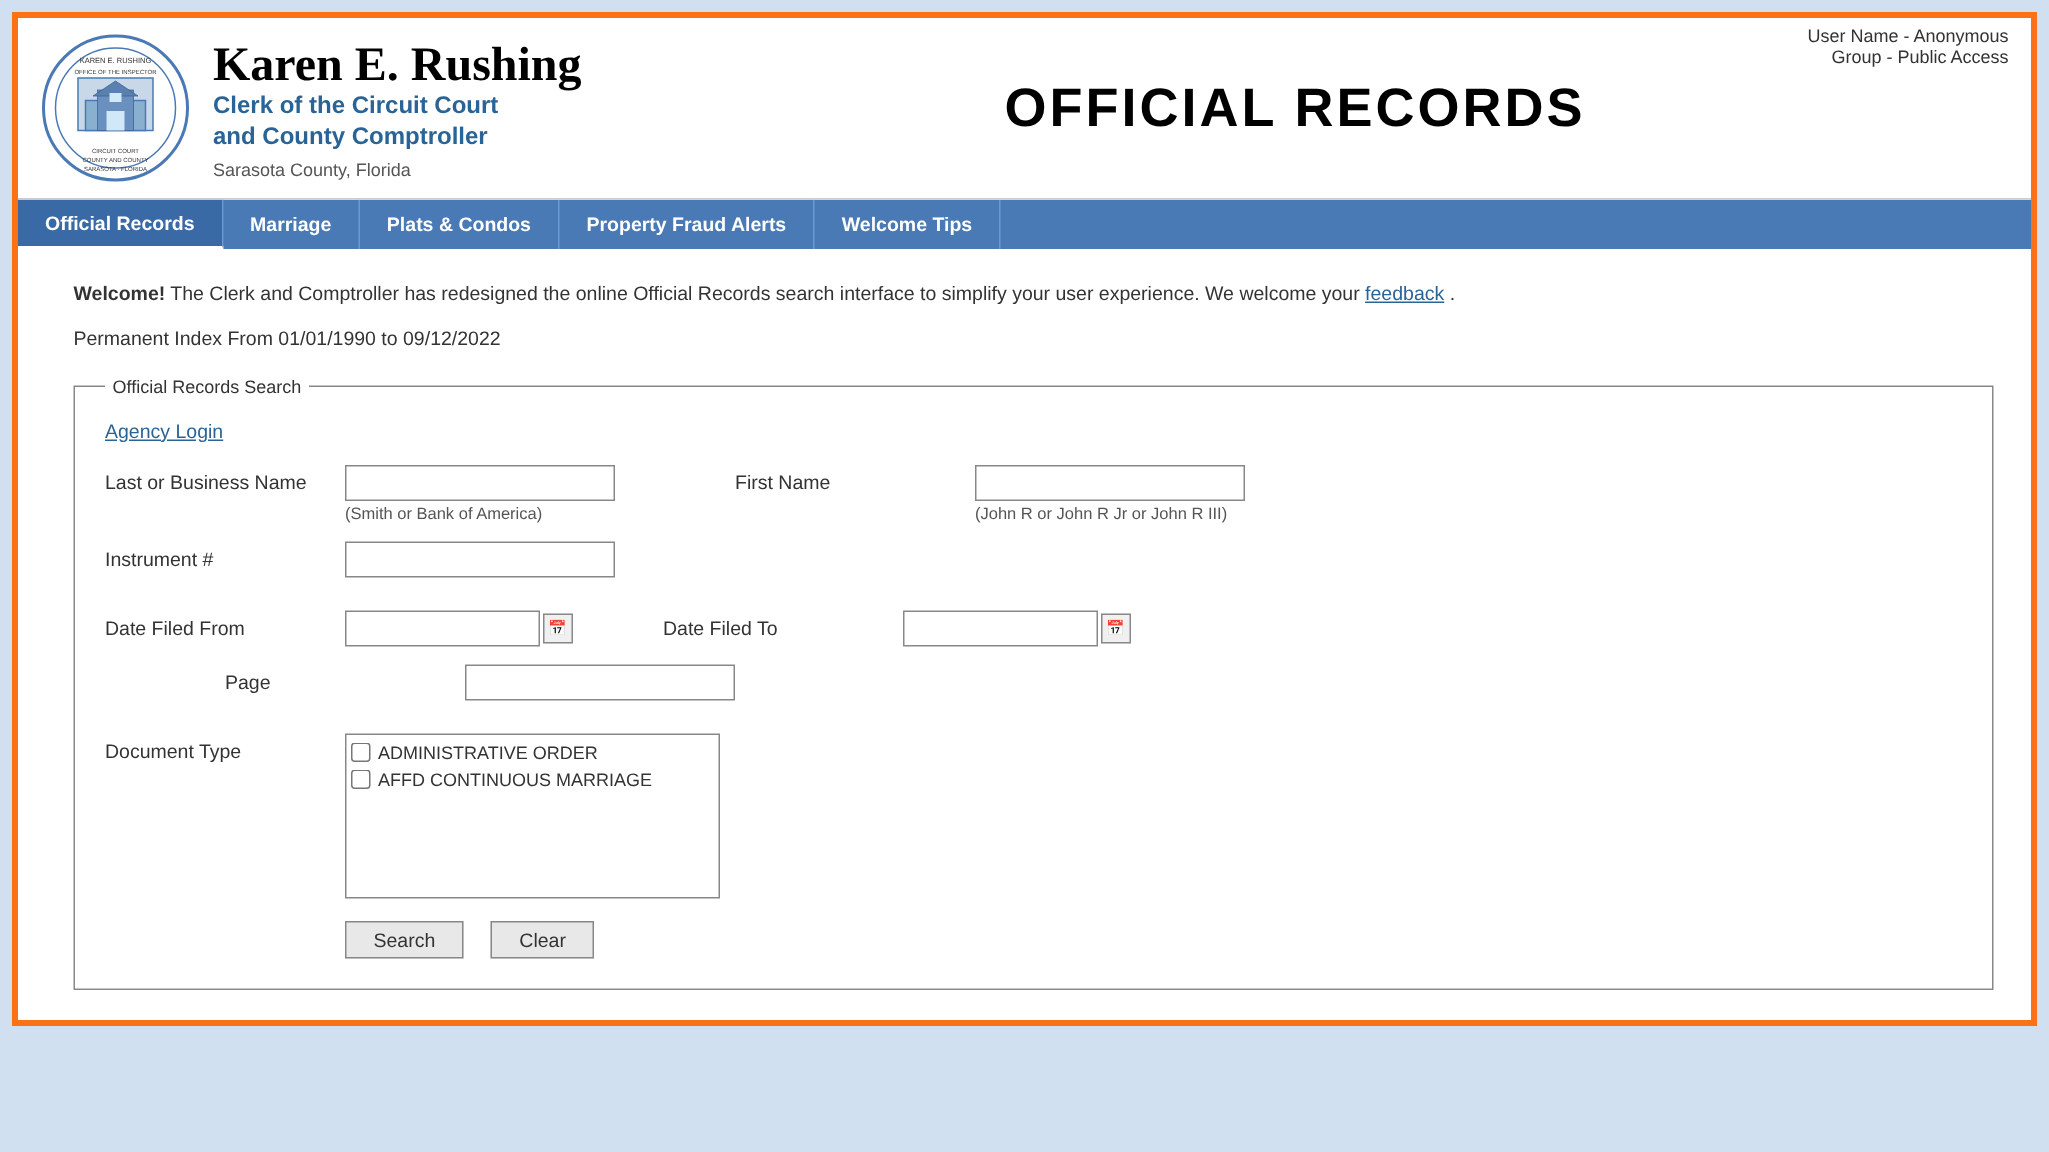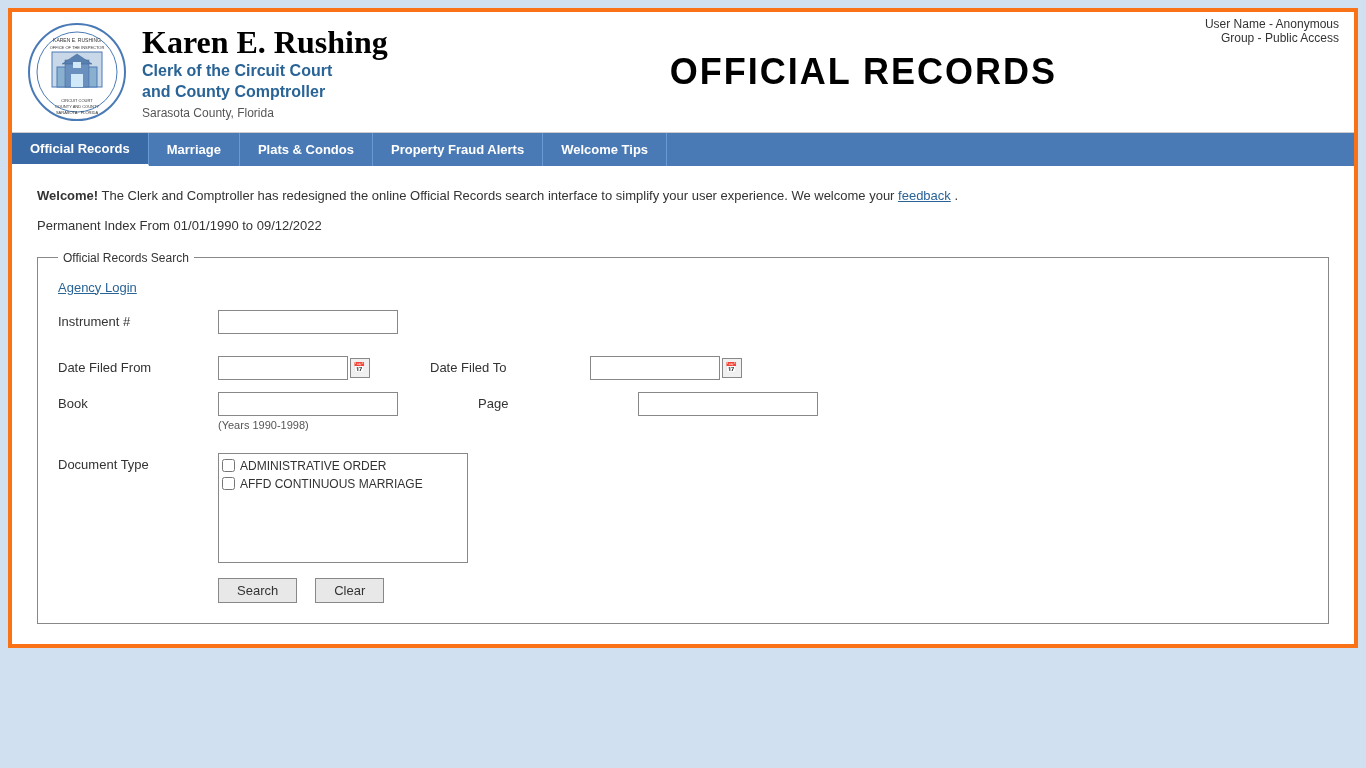--- a/index.html
+++ b/index.html
@@ -100,20 +100,21 @@
 
     .nav-item.active {
       background: #3a6aa5;
       border-bottom: 2px solid #fff;
     }
 
     
     .content-area {
       background: #fff;
       padding: 20px 25px;
+      margin-left: 12px;
     }
 
     .welcome-text {
       font-size: 13px;
       color: #333;
       margin-bottom: 12px;
       line-height: 1.5;
     }
 
     .welcome-text strong {
@@ -323,20 +324,37 @@
       </div>
 
       <div class="permanent-index">Permanent Index From 01/01/1990 to 09/12/2022</div>
 
       <fieldset class="search-fieldset">
         <legend class="search-legend">Official Records Search</legend>
 
         <a class="agency-login-link" href="#">Agency Login</a>
 
         
+        <div class="form-row">
+          <div class="form-col">
+            <div class="form-label">Last or Business Name</div>
+            <div class="form-field-group">
+              <input type="text" class="form-input form-input-wide" style="">
+              <span class="form-hint">(Smith or Bank of America)</span>
+            </div>
+          </div>
+          <div style="width:80px;"></div>
+          <div class="form-col">
+            <div class="form-label">First Name</div>
+            <div class="form-field-group">
+              <input type="text" class="form-input form-input-wide" style="">
+              <span class="form-hint">(John R or John R Jr or John R III)</span>
+            </div>
+          </div>
+        </div>
 
         
         <div class="form-row">
           <div class="form-label">Instrument #</div>
           <input type="text" class="form-input form-input-wide" style="">
         </div>
 
         <div class="spacer-row"></div>
 
         
@@ -353,27 +371,20 @@
             <div class="form-label">Date Filed To</div>
             <div class="date-input-wrapper">
               <input type="text" class="form-input" style="width: 130px;">
               <div class="calendar-icon">📅</div>
             </div>
           </div>
         </div>
 
         
         <div class="form-row">
-          <div class="form-col">
-            <div class="form-label">Book</div>
-            <div class="form-field-group">
-              <input type="text" class="form-input form-input-wide" style="">
-              <span class="form-hint">(Years 1990-1998)</span>
-            </div>
-          </div>
           <div style="width:80px;"></div>
           <div class="form-col">
             <div class="form-label">Page</div>
             <input type="text" class="form-input form-input-wide" style="">
           </div>
         </div>
 
         <div class="spacer-row"></div>
 
         

